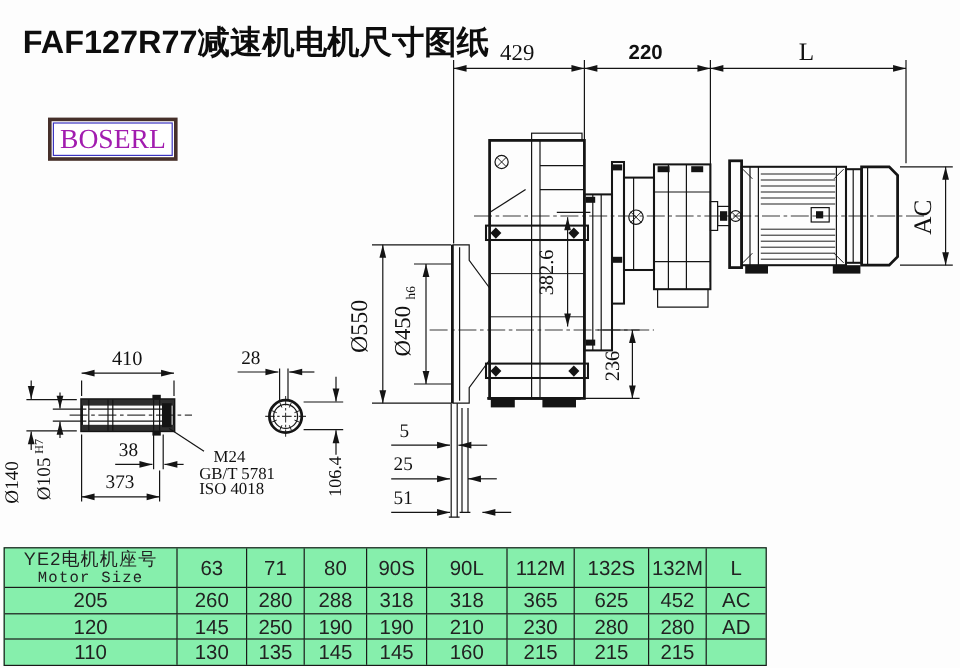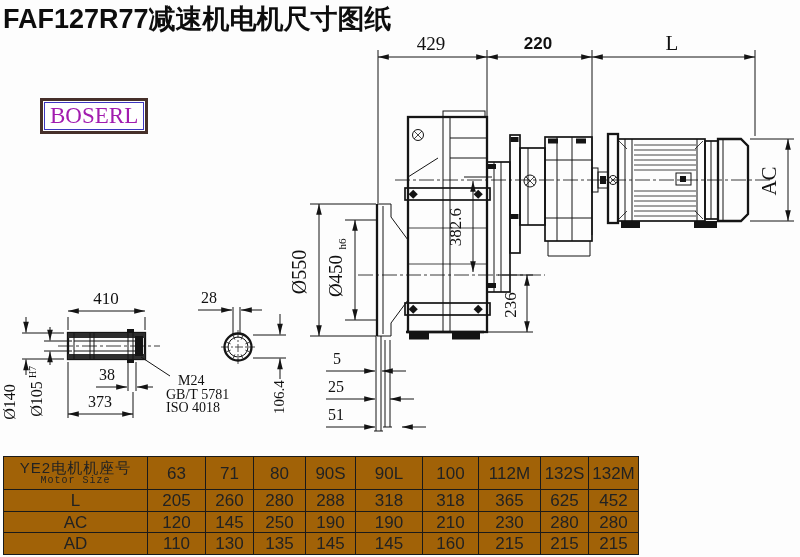--- a/index.html
+++ b/index.html
@@ -1,46 +1,46 @@
 <!DOCTYPE html>
 <html><head>
 <meta charset="utf-8">
 <style>
   html,body{margin:0;padding:0;background:#ffffff;}
   .page{position:relative;width:800px;height:557px;background:#fdfdfd;overflow:hidden;
         font-family:"Liberation Sans",sans-serif;color:#111;}
-  .title{position:absolute;left:3px;top:1px;margin:0;font-size:27px;font-weight:bold;
+  .title{position:absolute;left:3px;top:1px;margin:16px;font-size:27px;font-weight:bold;
          letter-spacing:0px;color:#0d0d0d;white-space:nowrap;}
   .logo{position:absolute;left:40px;top:98px;border:3px solid #46302a;padding:1px;background:#fff;}
   .logo-inner{border:1px solid #3c35c0;padding:0 5px;font-family:"Liberation Serif",serif;
               font-size:23px;line-height:26px;color:#a21caf;font-weight:500;}
   svg{position:absolute;left:0;top:0;}
   .ln{stroke:#151515;stroke-width:1;fill:none;}
   .tn{stroke:#151515;stroke-width:0.8;fill:none;}
   .md{stroke:#151515;stroke-width:1.7;fill:none;}
   .th{stroke:#151515;stroke-width:2.3;fill:none;}
   .dm{stroke:#151515;stroke-width:1;fill:none;}
   .cl{stroke:#3a3a3a;stroke-width:1;fill:none;stroke-dasharray:15 3 3 3;}
   .cs{stroke:#3a3a3a;stroke-width:0.9;fill:none;stroke-dasharray:8 2 2 2;}
   .fl{fill:#141414;stroke:none;}
   .hb{fill:#2e2e2e;stroke:none;}
   text.ds{font-family:"Liberation Serif",serif;fill:#111;}
   text.db{font-family:"Liberation Sans",sans-serif;font-weight:bold;fill:#111;}
   
   .dim-table{position:absolute;left:3px;top:456px;display:grid;
      grid-template-columns:144px 58px 48px 52px 50px 67px 56px 62px 48px 49px;
      grid-template-rows:33px 22px 21px 21px;
-     border:1.6px solid #1a1a1a;background:#a16207;}
+     border:1.6px solid #1a1a1a;background:#86efac;}
   .cell{display:flex;align-items:center;justify-content:center;flex-direction:column;
         border-right:1.4px solid #1a1a1a;border-bottom:1.4px solid #1a1a1a;
         font-size:17px;color:#222;line-height:1;}
   .cell:nth-child(10n){border-right:none;}
   .cell:nth-child(n+31){border-bottom:none;}
   .hdr-line1{font-size:15px;letter-spacing:1px;}
-  .hdr-line2{font-family:"Liberation Mono",monospace;font-size:10px;letter-spacing:1px;margin-top:1px;}
+  .hdr-line2{font-family:"Liberation Mono",monospace;font-size:13px;letter-spacing:1px;margin-top:1px;}
 </style>
 </head>
 <body>
 
 <div class="page">
 
   <h1 class="title">FAF127R77减速机电机尺寸图纸</h1>
 
   <div class="logo">
     <div class="logo-inner">BOSERL</div>
@@ -301,21 +301,20 @@
   <div class="dim-table">
     <div class="cell">
       <span class="hdr-line1">YE2电机机座号</span>
       <span class="hdr-line2">Motor Size</span>
     </div>
     <div class="cell">63</div>
     <div class="cell">71</div>
     <div class="cell">80</div>
     <div class="cell">90S</div>
     <div class="cell">90L</div>
-    <div class="cell">100</div>
     <div class="cell">112M</div>
     <div class="cell">132S</div>
     <div class="cell">132M</div>
 
     <div class="cell">L</div>
     <div class="cell">205</div>
     <div class="cell">260</div>
     <div class="cell">280</div>
     <div class="cell">288</div>
     <div class="cell">318</div>

